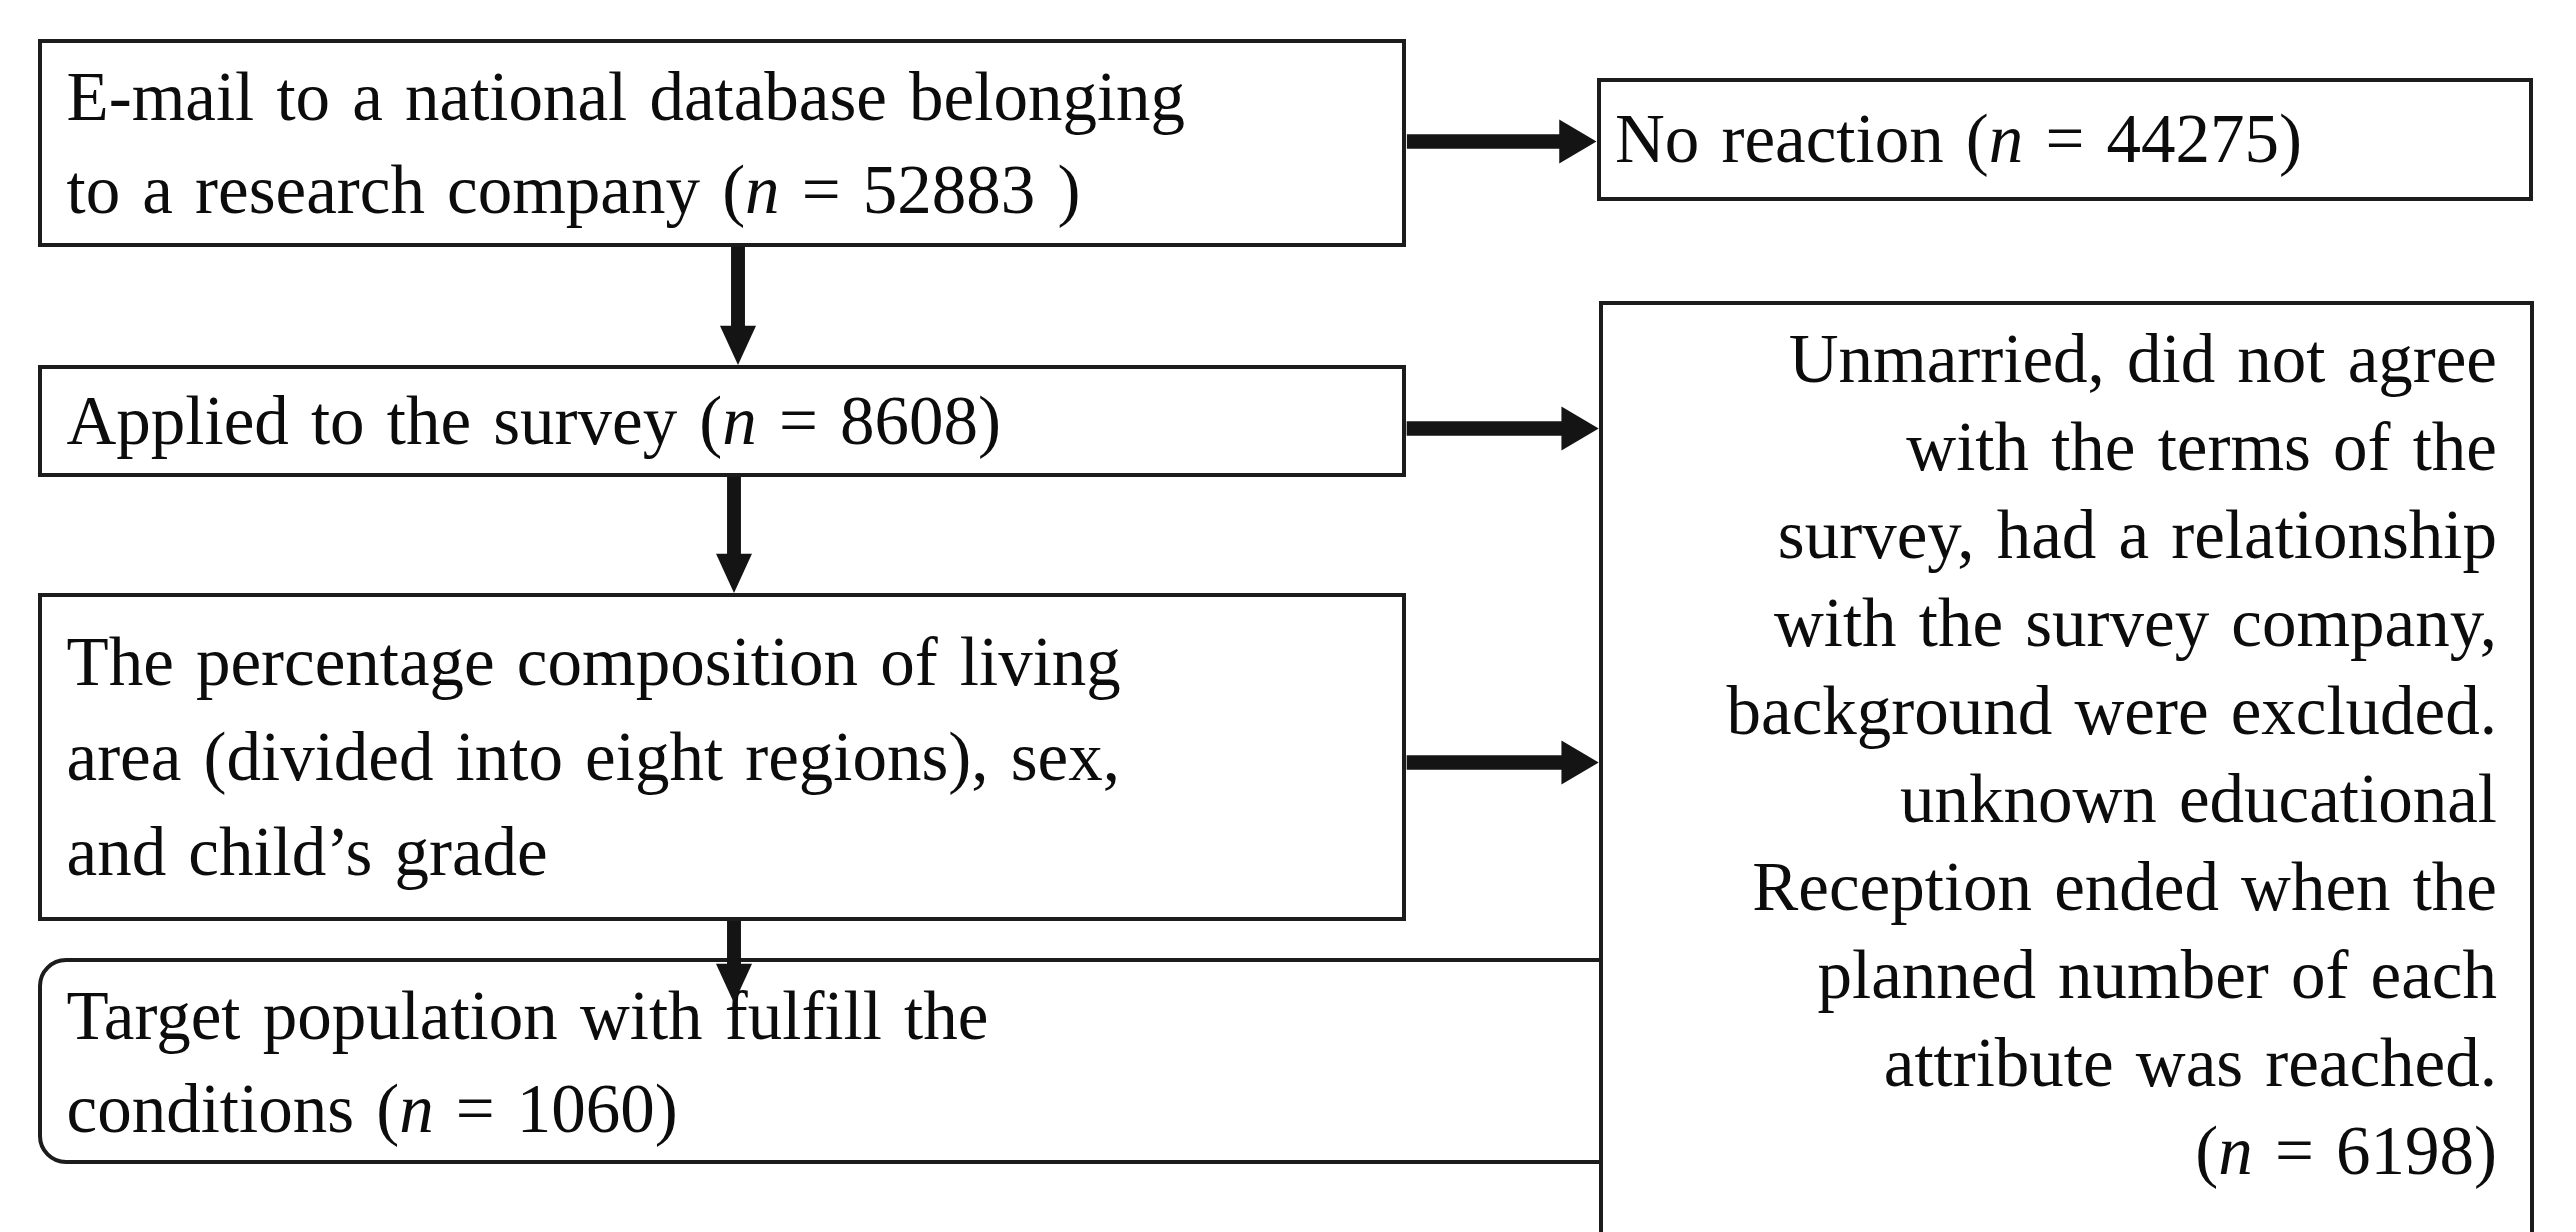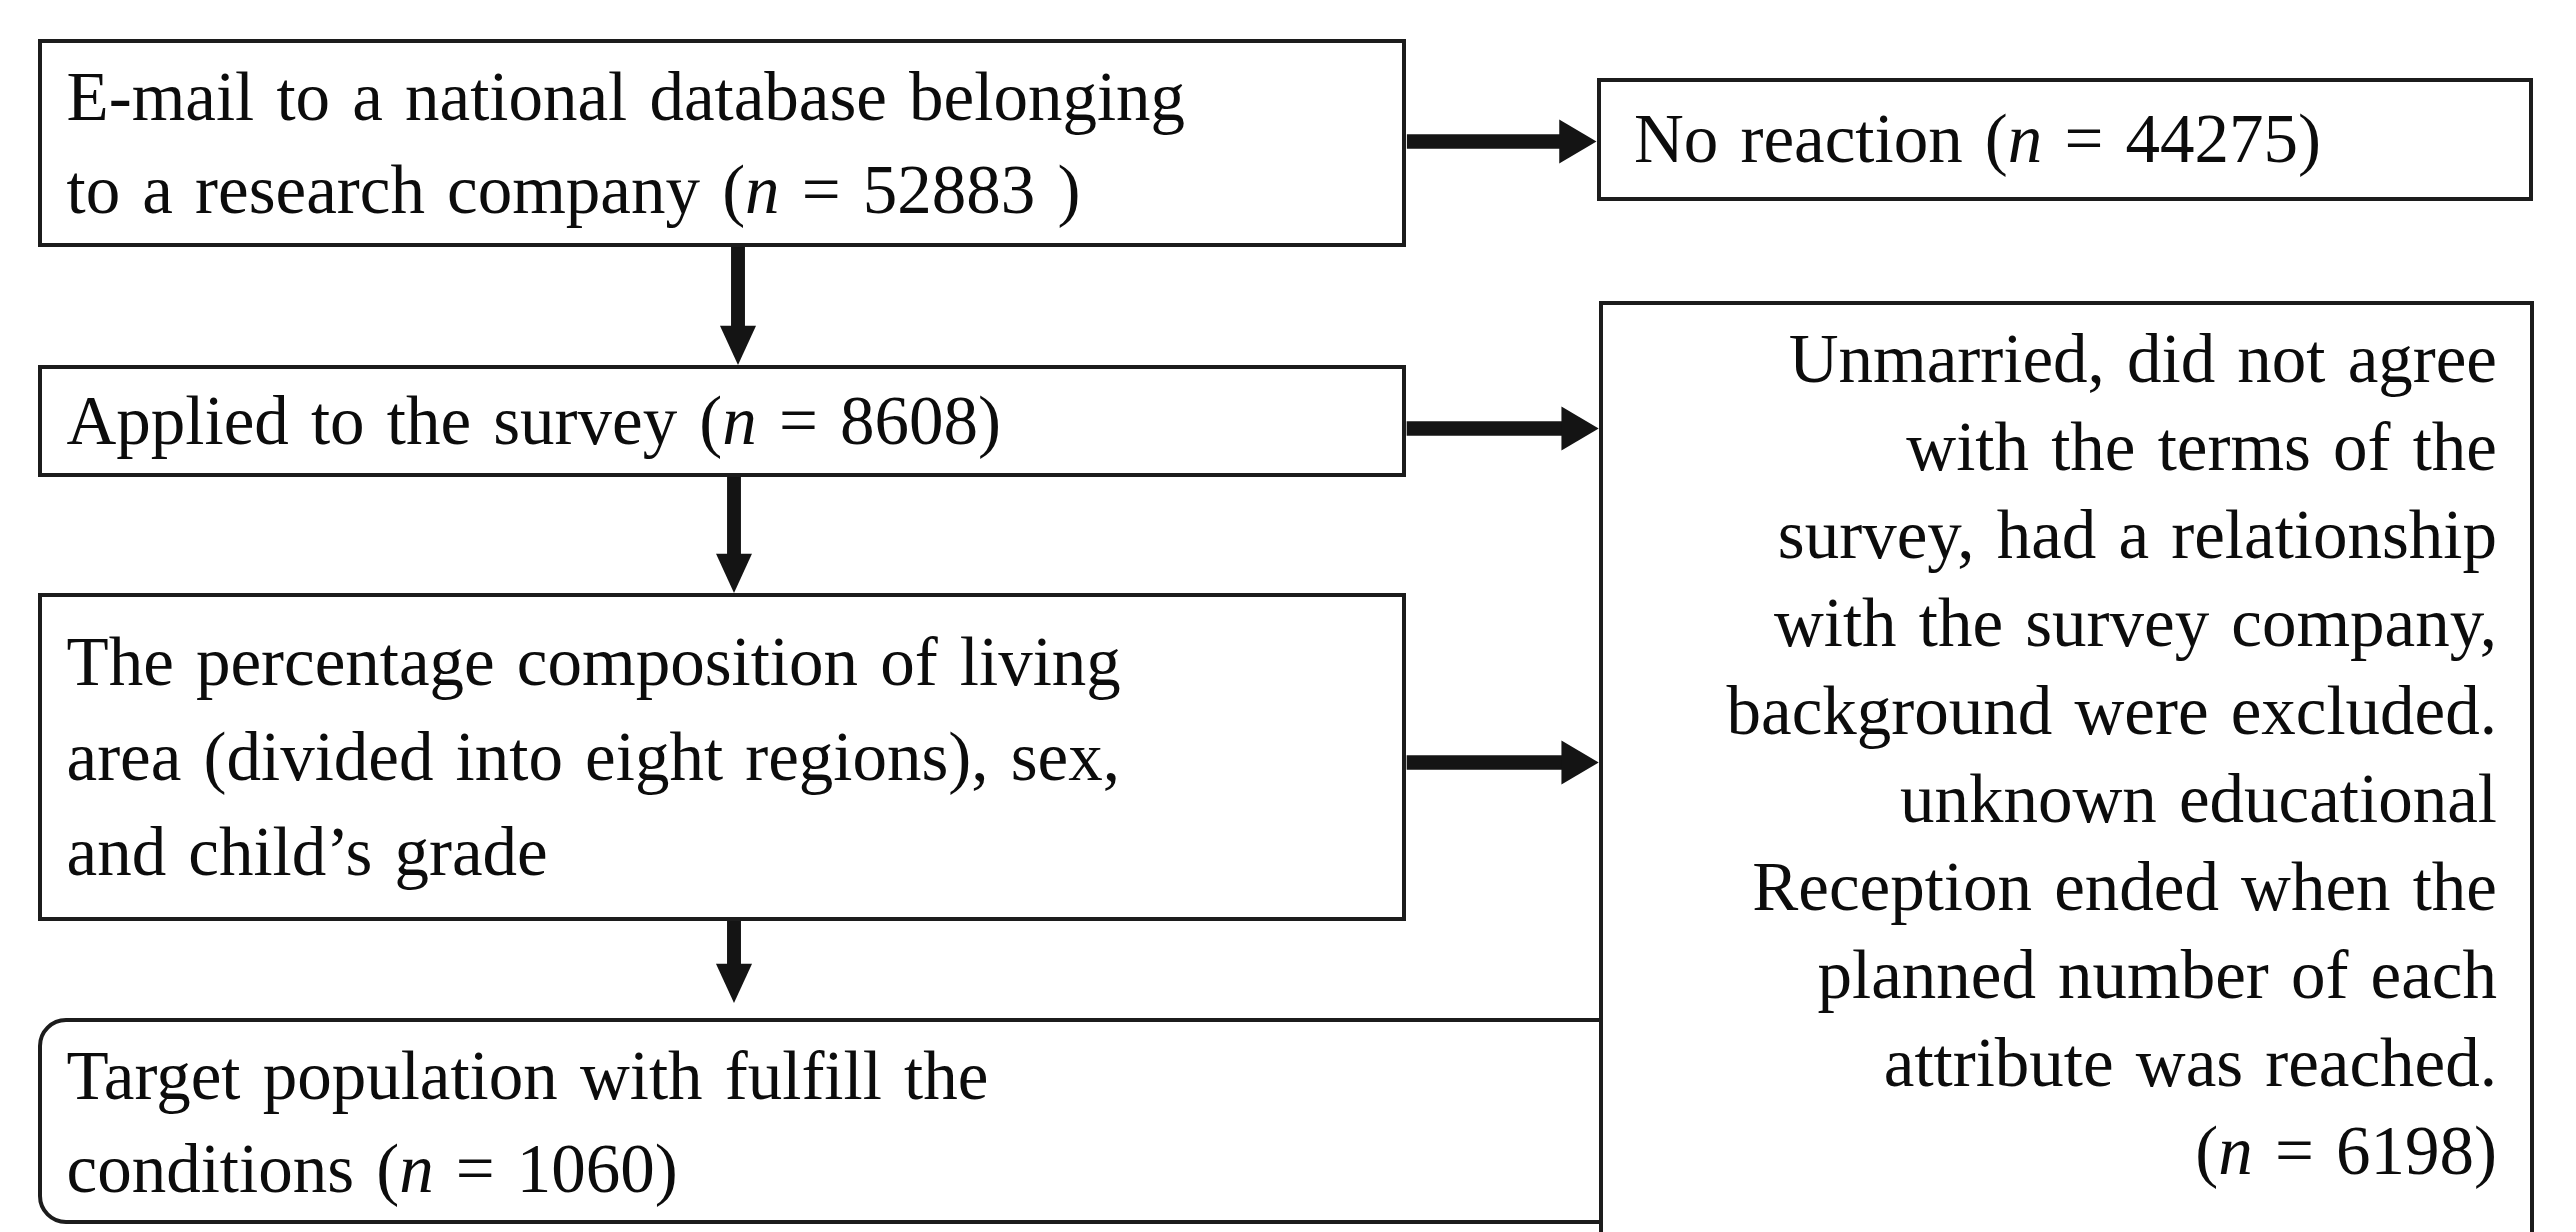--- a/index.html
+++ b/index.html
@@ -34,22 +34,22 @@
     padding: 0 24.5px;
   }
   .nvar { font-style: italic; }
   .arrow { position: absolute; }
   .arrow line { stroke: #141414; }
   .arrow polygon { fill: #141414; }
 
   #box-email    { left: 38px;   top: 39px;   width: 1368px; height: 208px; }
   #box-applied  { left: 38px;   top: 365px;  width: 1368px; height: 112px; }
   #box-percent  { left: 38px;   top: 593px;  width: 1368px; height: 328px; padding: 18px 24.5px; line-height: 95px; }
-  #box-target   { left: 38px;   top: 1018px; width: 1594px; height: 206px; border-radius: 28px; }
-  #box-noreact  { left: 1597px; top: 78px;   width: 936px; height: 123px; padding-left: 33px; }
+  #box-target   { left: 38px;   top: 958px; width: 1594px; height: 206px; border-radius: 28px; }
+  #box-noreact  { left: 1597px; top: 78px;   width: 936px; height: 123px; padding-left: 14px; }
   #box-excluded { left: 1599px; top: 301px;  width: 935px; height: 1173px; padding: 9.8px 33px 0 38px; line-height: 88px; text-align: right; }
 </style>
 </head>
 <body>
 
 <div class="canvas">
 
   <div class="box pad-lines" id="box-email">
     <div class="line">E-mail to a national database belonging</div>
     <div class="line"><span>to a research company (</span><span class="nvar">n</span><span> = 52883 )</span></div>

